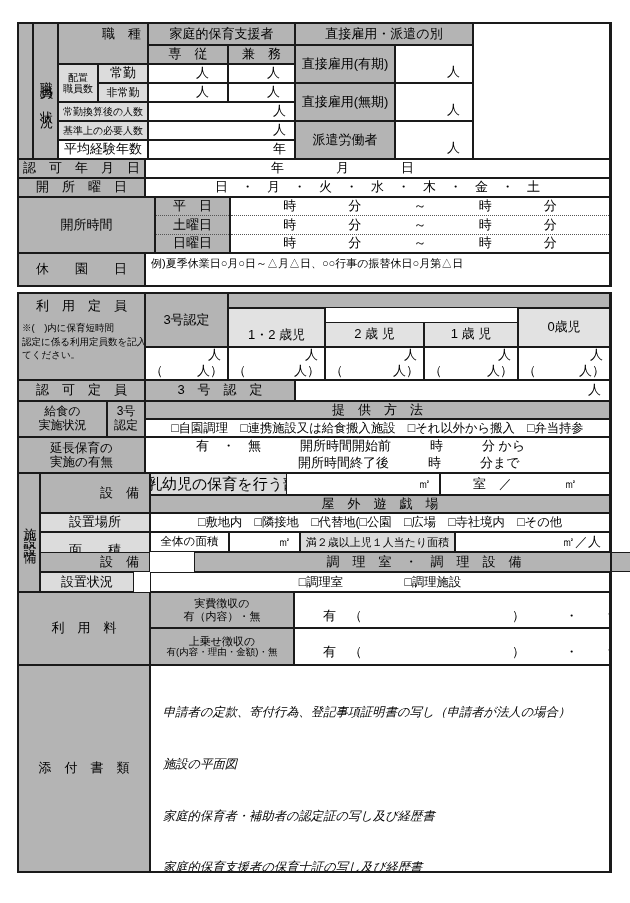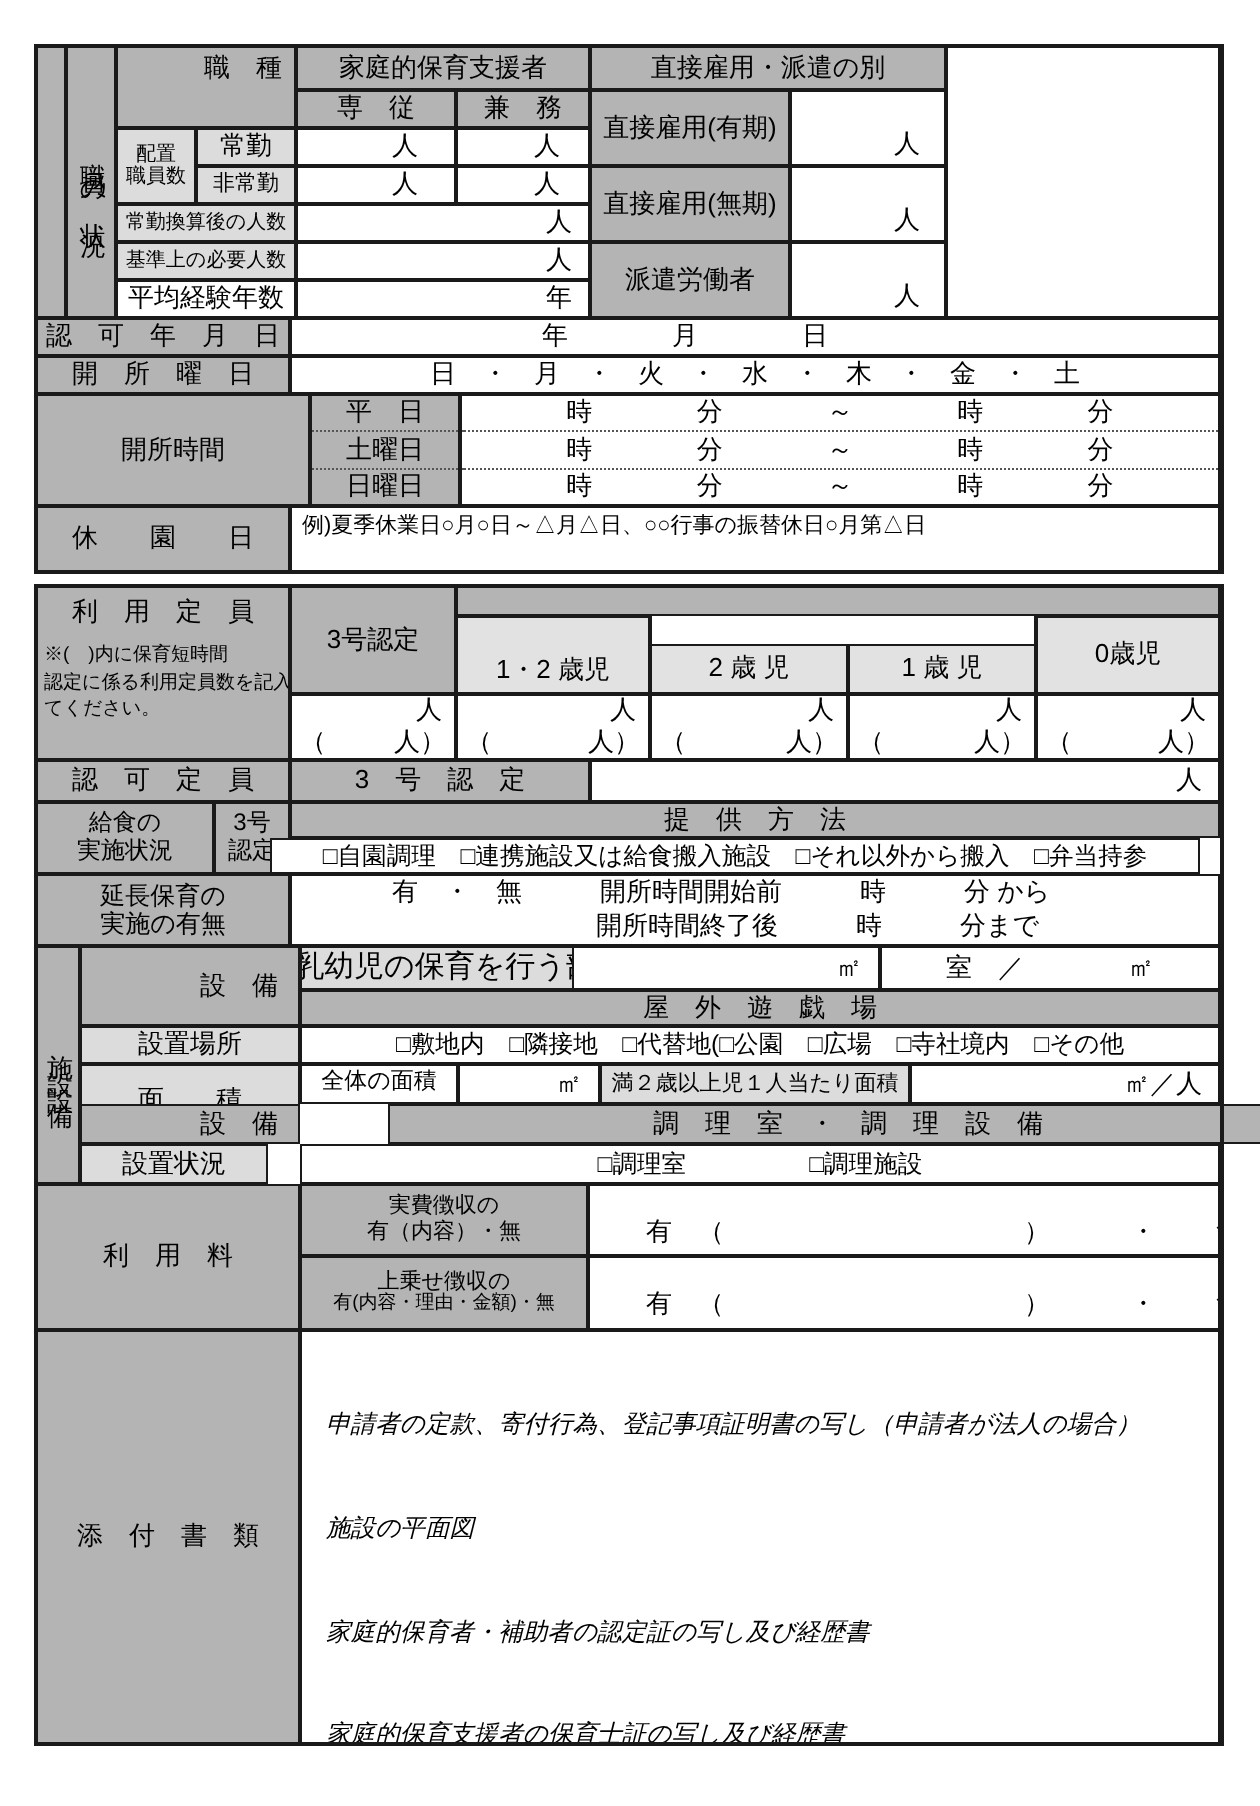--- a/index.html
+++ b/index.html
@@ -135,21 +135,21 @@
 
 <div class="c g col" style="left:18px;top:401px;width:89px;height:36px;font-size:12px;">
   <span>給食の</span>
   <span>実施状況</span>
 </div>
 <div class="c g col" style="left:107px;top:401px;width:38px;height:36px;font-size:12px;">
   <span>3号</span>
   <span>認定</span>
 </div>
 <div class="c g" style="left:145px;top:401px;width:465px;height:18px;">提　供　方　法</div>
-<div class="c w" style="left:135px;top:419px;width:465px;height:18px;font-size:12.3px;">□自園調理　□連携施設又は給食搬入施設　□それ以外から搬入　□弁当持参</div>
+<div class="c w" style="left:145px;top:419px;width:465px;height:18px;font-size:12.3px;">□自園調理　□連携施設又は給食搬入施設　□それ以外から搬入　□弁当持参</div>
 
 <div class="c g col" style="left:18px;top:437px;width:127px;height:36px;font-size:12.5px;">
   <span>延長保育の</span>
   <span>実施の有無</span>
 </div>
 <div class="c w col" style="left:145px;top:437px;width:465px;height:36px;align-items:stretch;">
   <div class="rowline" style="padding-left:50px;">有　・　無　　　開所時間開始前　　　時　　　分 から</div>
   <div class="rowline" style="padding-left:152px;">開所時間終了後　　　時　　　分まで</div>
 </div>
 

